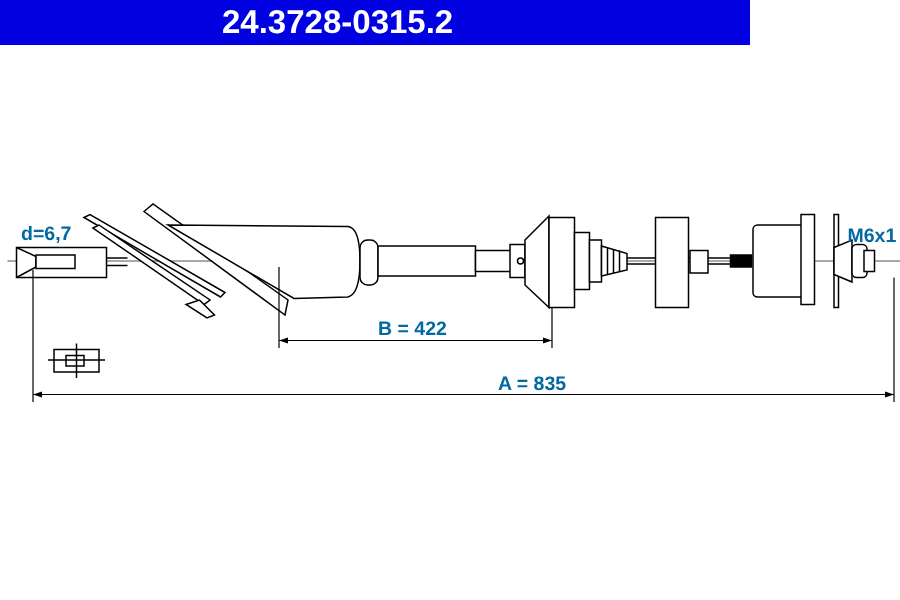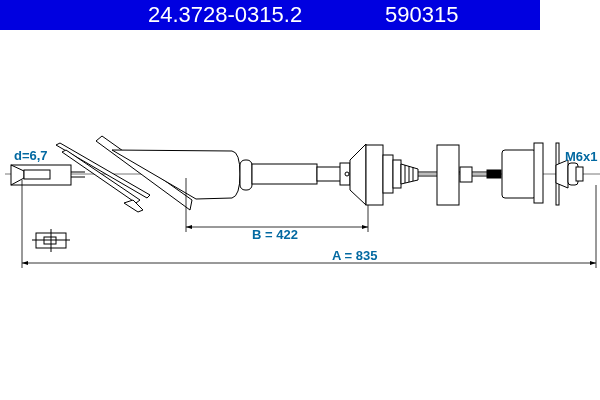--- a/index.html
+++ b/index.html
@@ -1,28 +1,27 @@
 <!DOCTYPE html>
 <html><head>
 <meta charset="utf-8">
 <style>
   html, body { margin: 0; padding: 0; background: #ffffff; }
   body { width: 600px; height: 400px; position: relative; overflow: hidden; font-family: "Liberation Sans", sans-serif; }
-  .header { position: absolute; left: 0; top: 0; width: 540px; height: 30px; background: #0000e0; color: #fff; font-weight: normal; font-size: 22px; }
+  .header { position: absolute; left: 0; top: 0; width: 500px; height: 30px; background: #0000e0; color: #fff; font-weight: bold; font-size: 22px; }
   .header .pn { position: absolute; left: 148px; top: 2px; letter-spacing: 0px; }
   .header .ref { position: absolute; left: 385px; top: 2px; }
   svg { position: absolute; left: 0; top: 0; }
   .lbl { position: absolute; font-weight: bold; font-size: 13px; color: #0369a1; }
 </style>
 </head>
 <body>
 
 <div class="header">
   <span class="pn">24.3728-0315.2</span>
-  <span class="ref">590315</span>
 </div>
 
 <svg width="600" height="400" viewBox="0 0 600 400">
   <g stroke="#000" stroke-width="1" fill="none">
 
     <line x1="5" y1="174" x2="600" y2="174" stroke="#555" stroke-width="0.8"></line>
 
     <rect x="11" y="165" width="60" height="20" fill="#fff"></rect>
     <polyline points="11,165 24,171 24,178 11,185"></polyline>
     <rect x="24" y="170" width="26" height="9" fill="#fff"></rect>
@@ -80,14 +79,14 @@
   <g fill="#000">
     <polygon points="186,227 192,225 192,229"></polygon>
     <polygon points="368,227 362,225 362,229"></polygon>
     <polygon points="22,263 28,261 28,265"></polygon>
     <polygon points="596,263 590,261 590,265"></polygon>
   </g>
 </svg>
 
 <span class="lbl" style="left:14px; top:148px;">d=6,7</span>
 <span class="lbl" style="left:565px; top:149px;text-align:right;">M6x1</span>
-<span class="lbl" style="left:252px; top:211px;margin-top:16px;">B = 422</span>
+<span class="lbl" style="left:252px; top:211px;">B = 422</span>
 <span class="lbl" style="left:332px; top:248px;">A = 835</span>
 
 </body></html>

